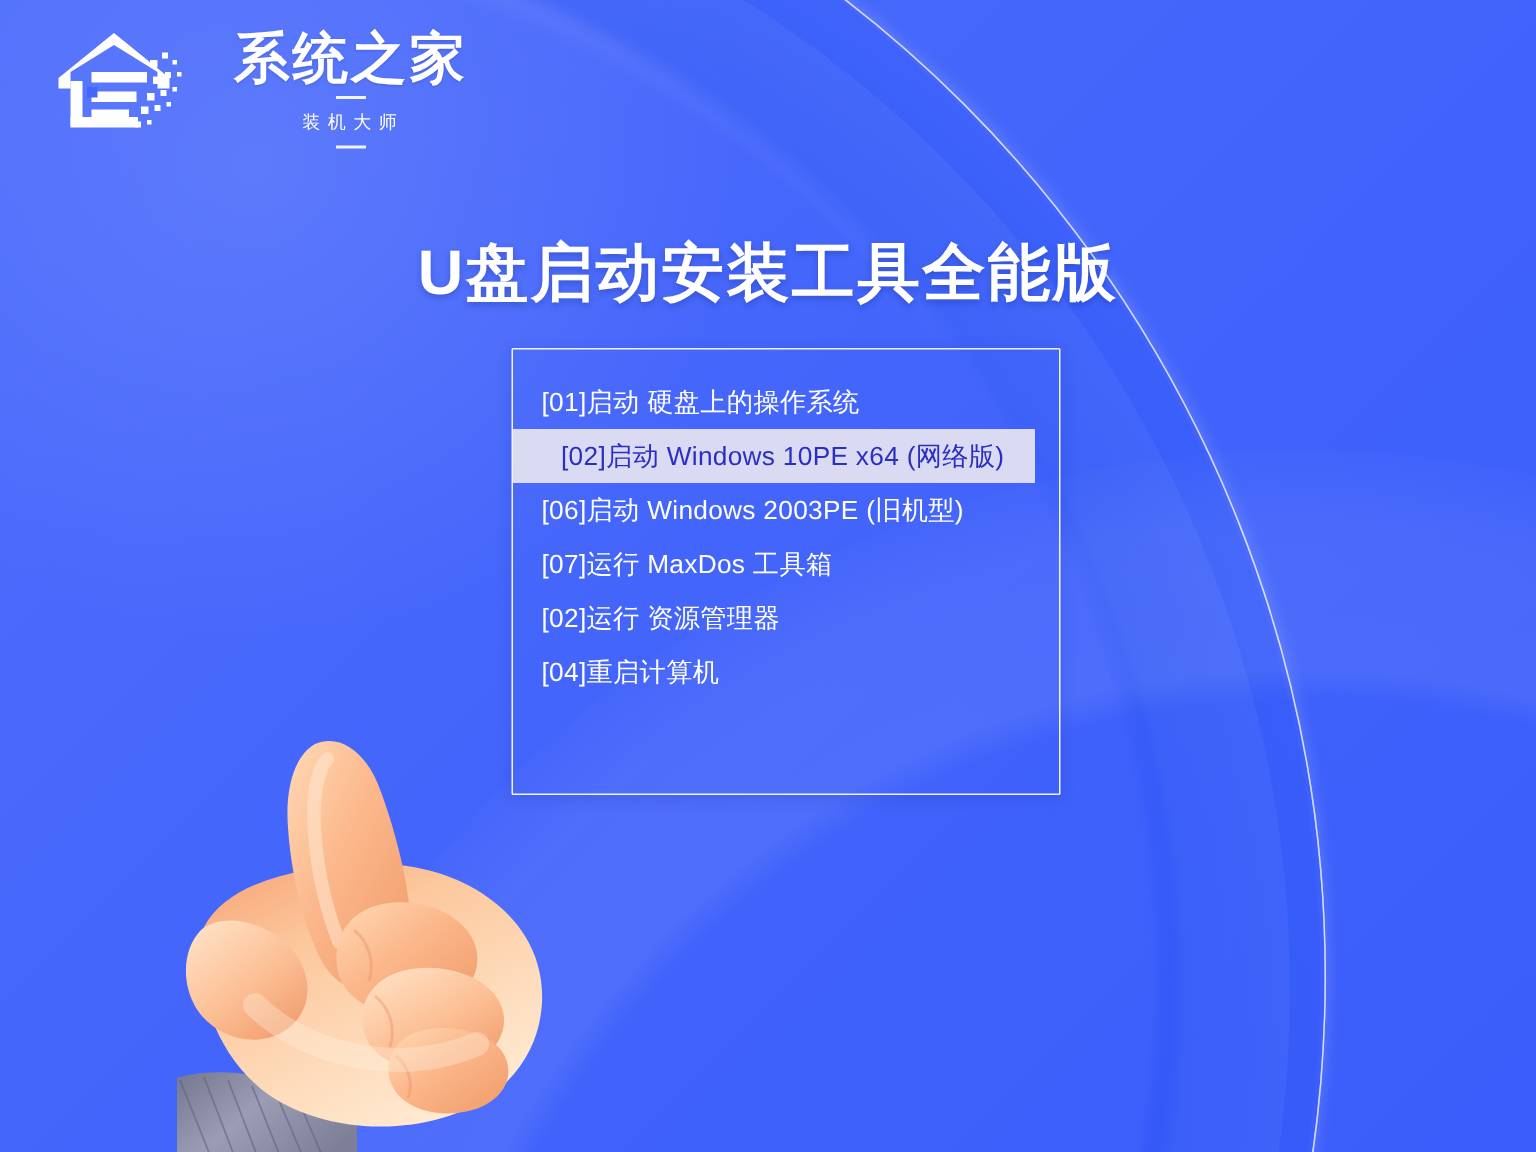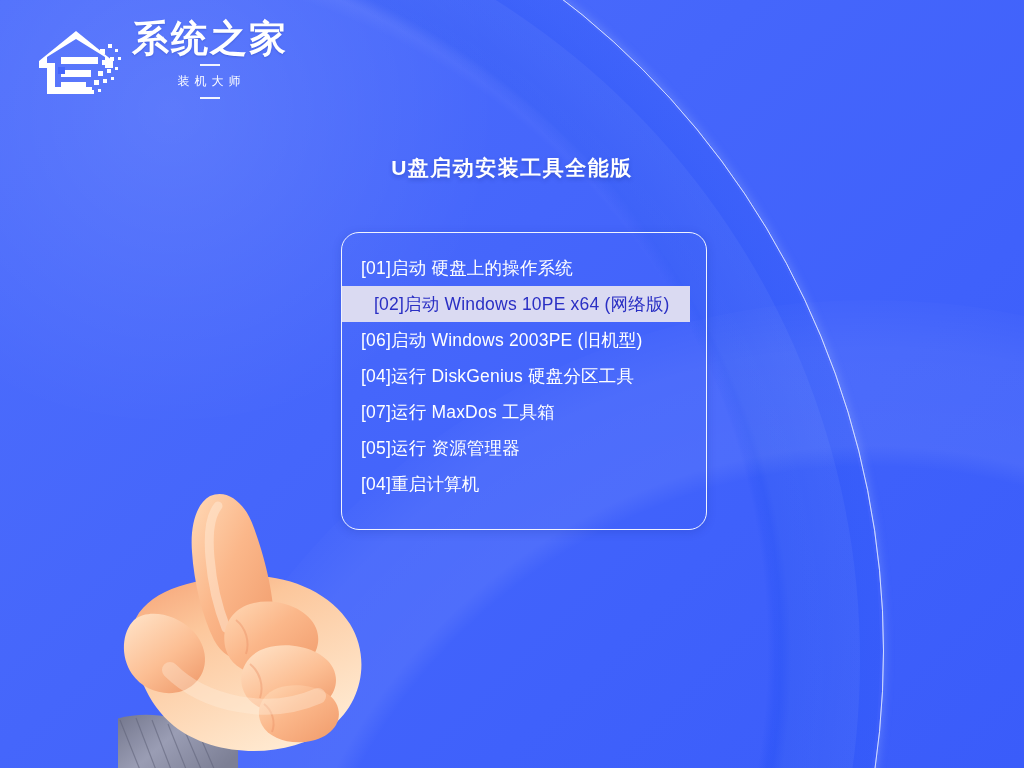--- a/index.html
+++ b/index.html
@@ -81,22 +81,22 @@
     border-radius: 50%;
     background: radial-gradient(circle, rgba(255,255,255,0.10) 0%, rgba(255,255,255,0) 70%);
   }
 
   
   #logo-block {
     position: absolute;
     left: 36px;
     top: 18px;
     display: flex;
-    align-items: flex-end;
-    gap: 4px;
+    align-items: flex-start;
+    gap: 28px;
   }
   #logo-mark { width: 92px; height: 72px; display: block; }
   #logo-text-wrap {
     display: flex;
     flex-direction: column;
     align-items: center;
     justify-content: center;
     margin-top: 2px;
   }
   #logo-wordmark {
@@ -130,36 +130,36 @@
   }
 
   
   #page-title {
     position: absolute;
     left: 0;
     top: 154px;
     width: 1024px;
     text-align: center;
     color: #ffffff;
-    font-size: 21px;
+    font-size: 42px;
     font-weight: bold;
     letter-spacing: 1.5px;
     text-shadow: 0 2px 4px rgba(18,38,130,0.30);
   }
 
   
   #boot-menu {
     position: absolute;
     left: 341px;
     top: 232px;
     width: 366px;
     height: 298px;
     box-sizing: border-box;
     border: 1.6px solid rgba(255,255,255,0.92);
-    border-radius: 18px;
+    border-radius: 1px;
     box-shadow: 0 2px 10px rgba(18,40,140,0.18);
     padding-top: 17px;
   }
   .menu-row {
     height: 36px;
     display: flex;
     align-items: center;
     padding-left: 19px;
     margin-right: 16px;
     color: #ffffff;
@@ -256,23 +256,22 @@
       </div>
     </div>
   </div>
 
   <div id="page-title">U盘启动安装工具全能版</div>
 
   <div id="boot-menu">
     <div class="menu-row">[01]启动 硬盘上的操作系统</div>
     <div class="menu-row selected">[02]启动 Windows 10PE x64 (网络版)</div>
     <div class="menu-row">[06]启动 Windows 2003PE (旧机型)</div>
-    <div class="menu-row">[04]运行 DiskGenius 硬盘分区工具</div>
     <div class="menu-row">[07]运行 MaxDos 工具箱</div>
-    <div class="menu-row">[05]运行 资源管理器</div>
+    <div class="menu-row">[02]运行 资源管理器</div>
     <div class="menu-row">[04]重启计算机</div>
   </div>
 
   <div id="hand-illustration">
     <svg width="300" height="300" viewBox="0 0 300 300" xmlns="http://www.w3.org/2000/svg" aria-hidden="true">
       <defs>
         <linearGradient id="skinA" x1="0" y1="0" x2="1" y2="1">
           <stop offset="0%" stop-color="#ffd9b6"></stop>
           <stop offset="45%" stop-color="#fbb78a"></stop>
           <stop offset="100%" stop-color="#f09a6a"></stop>

